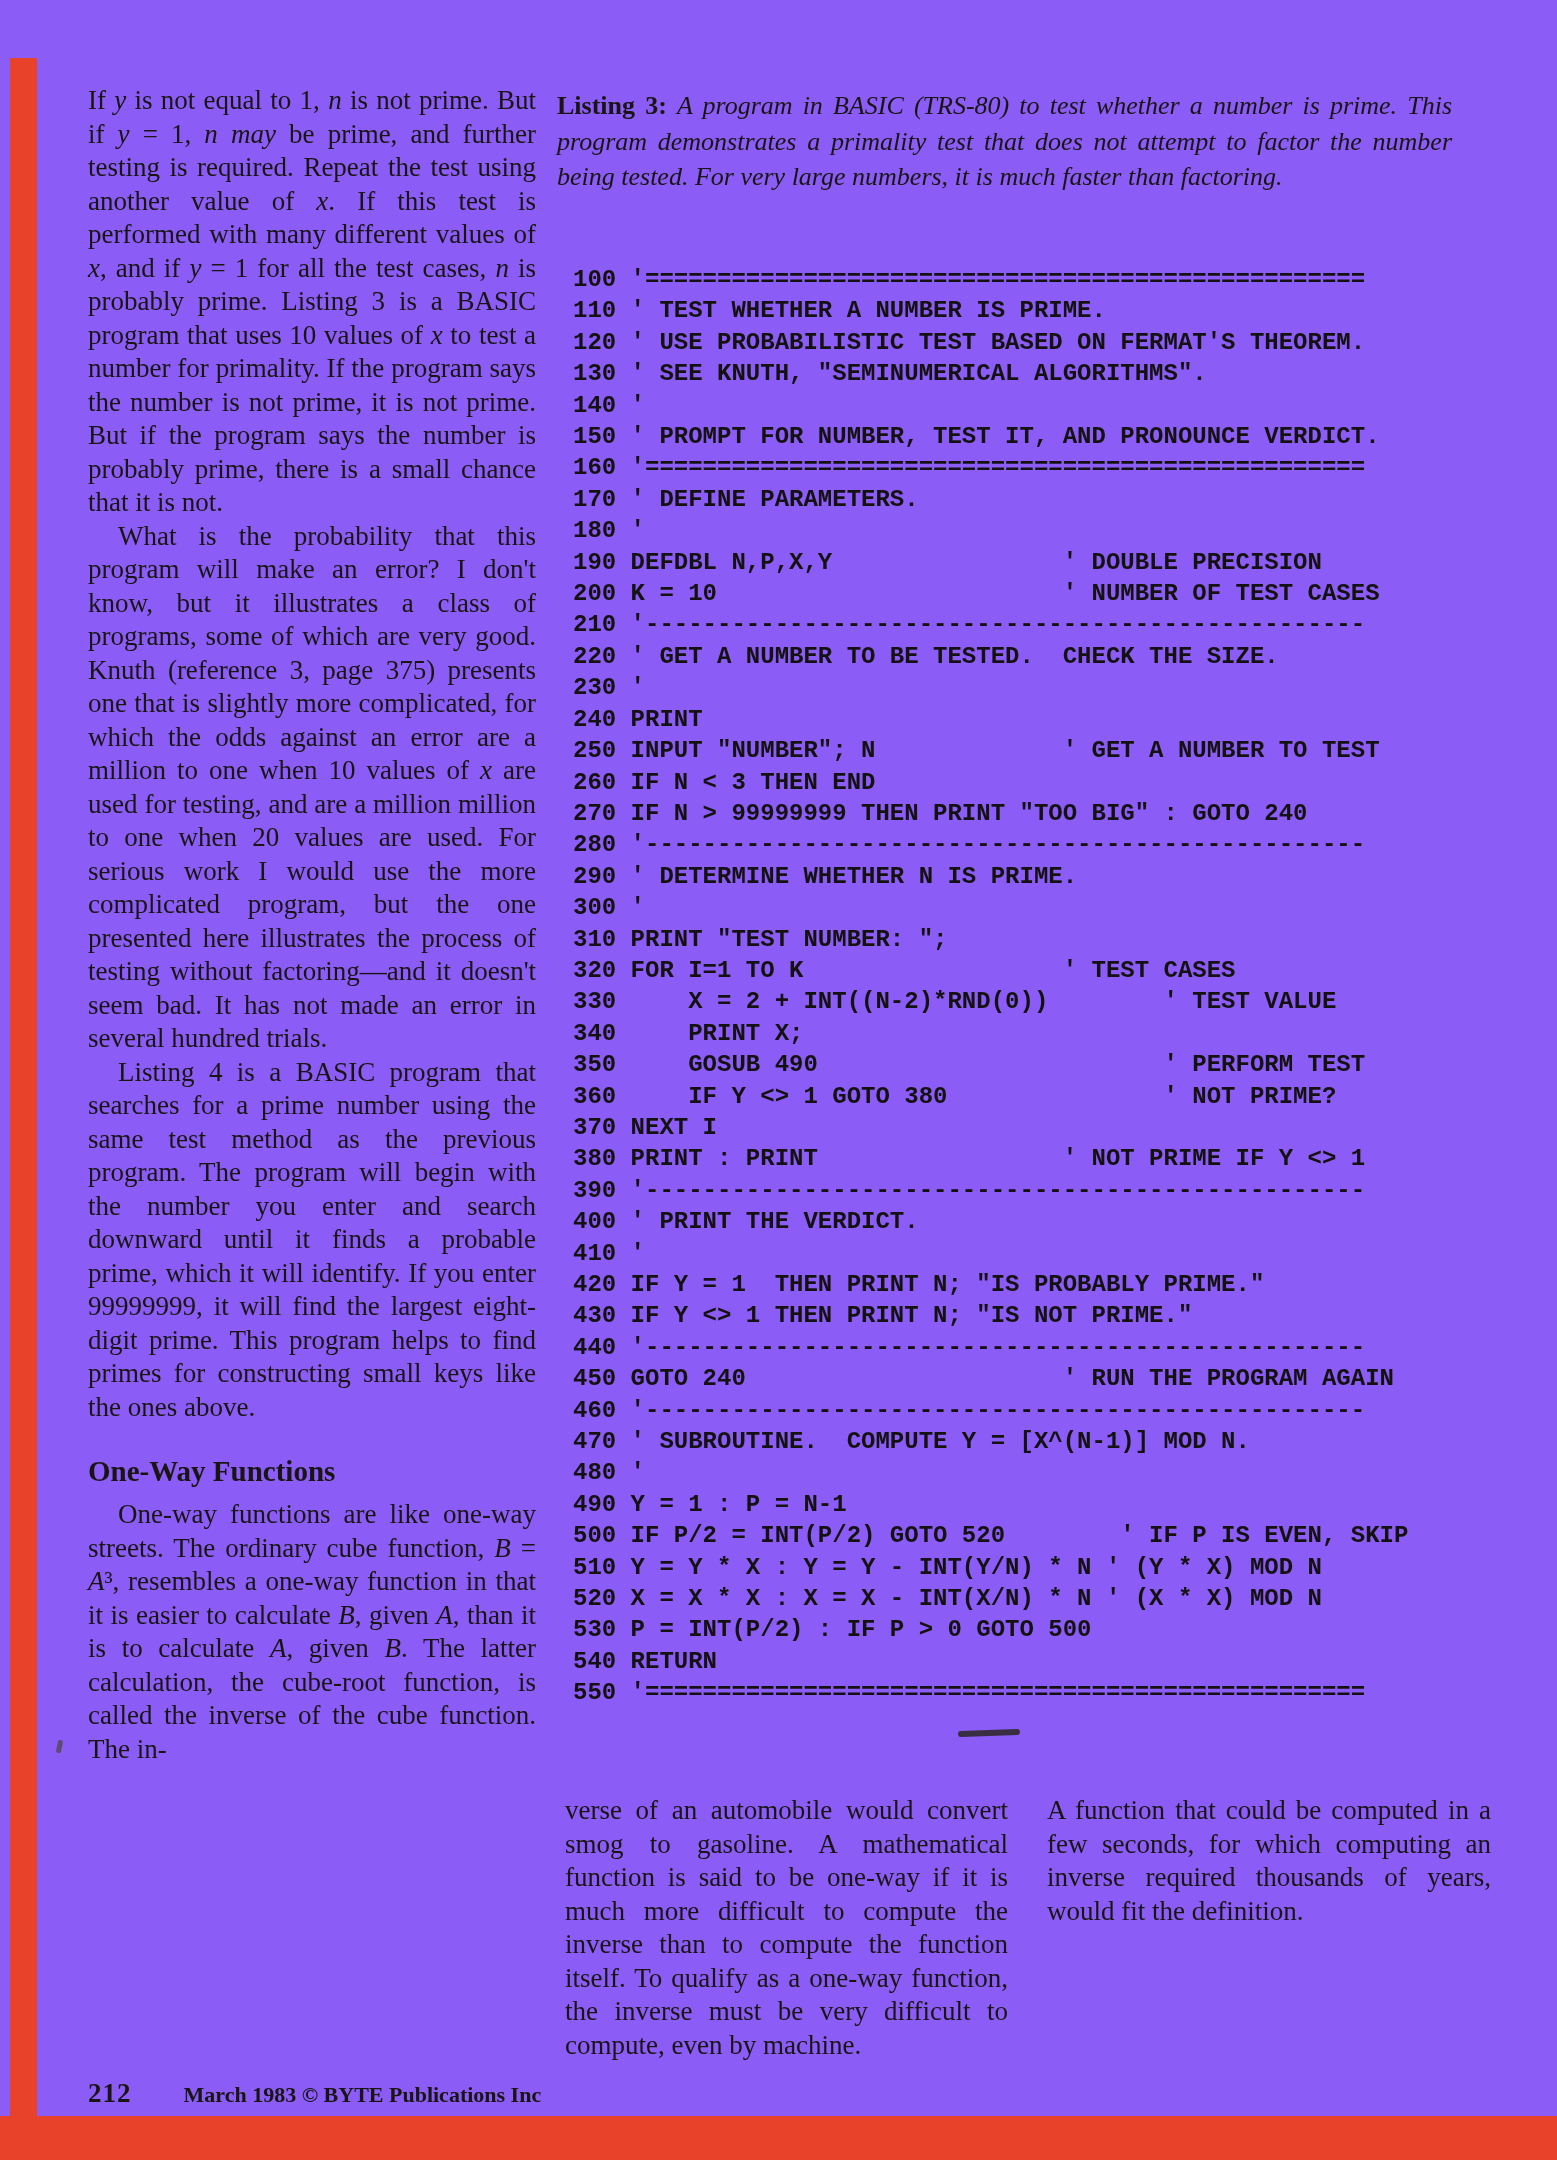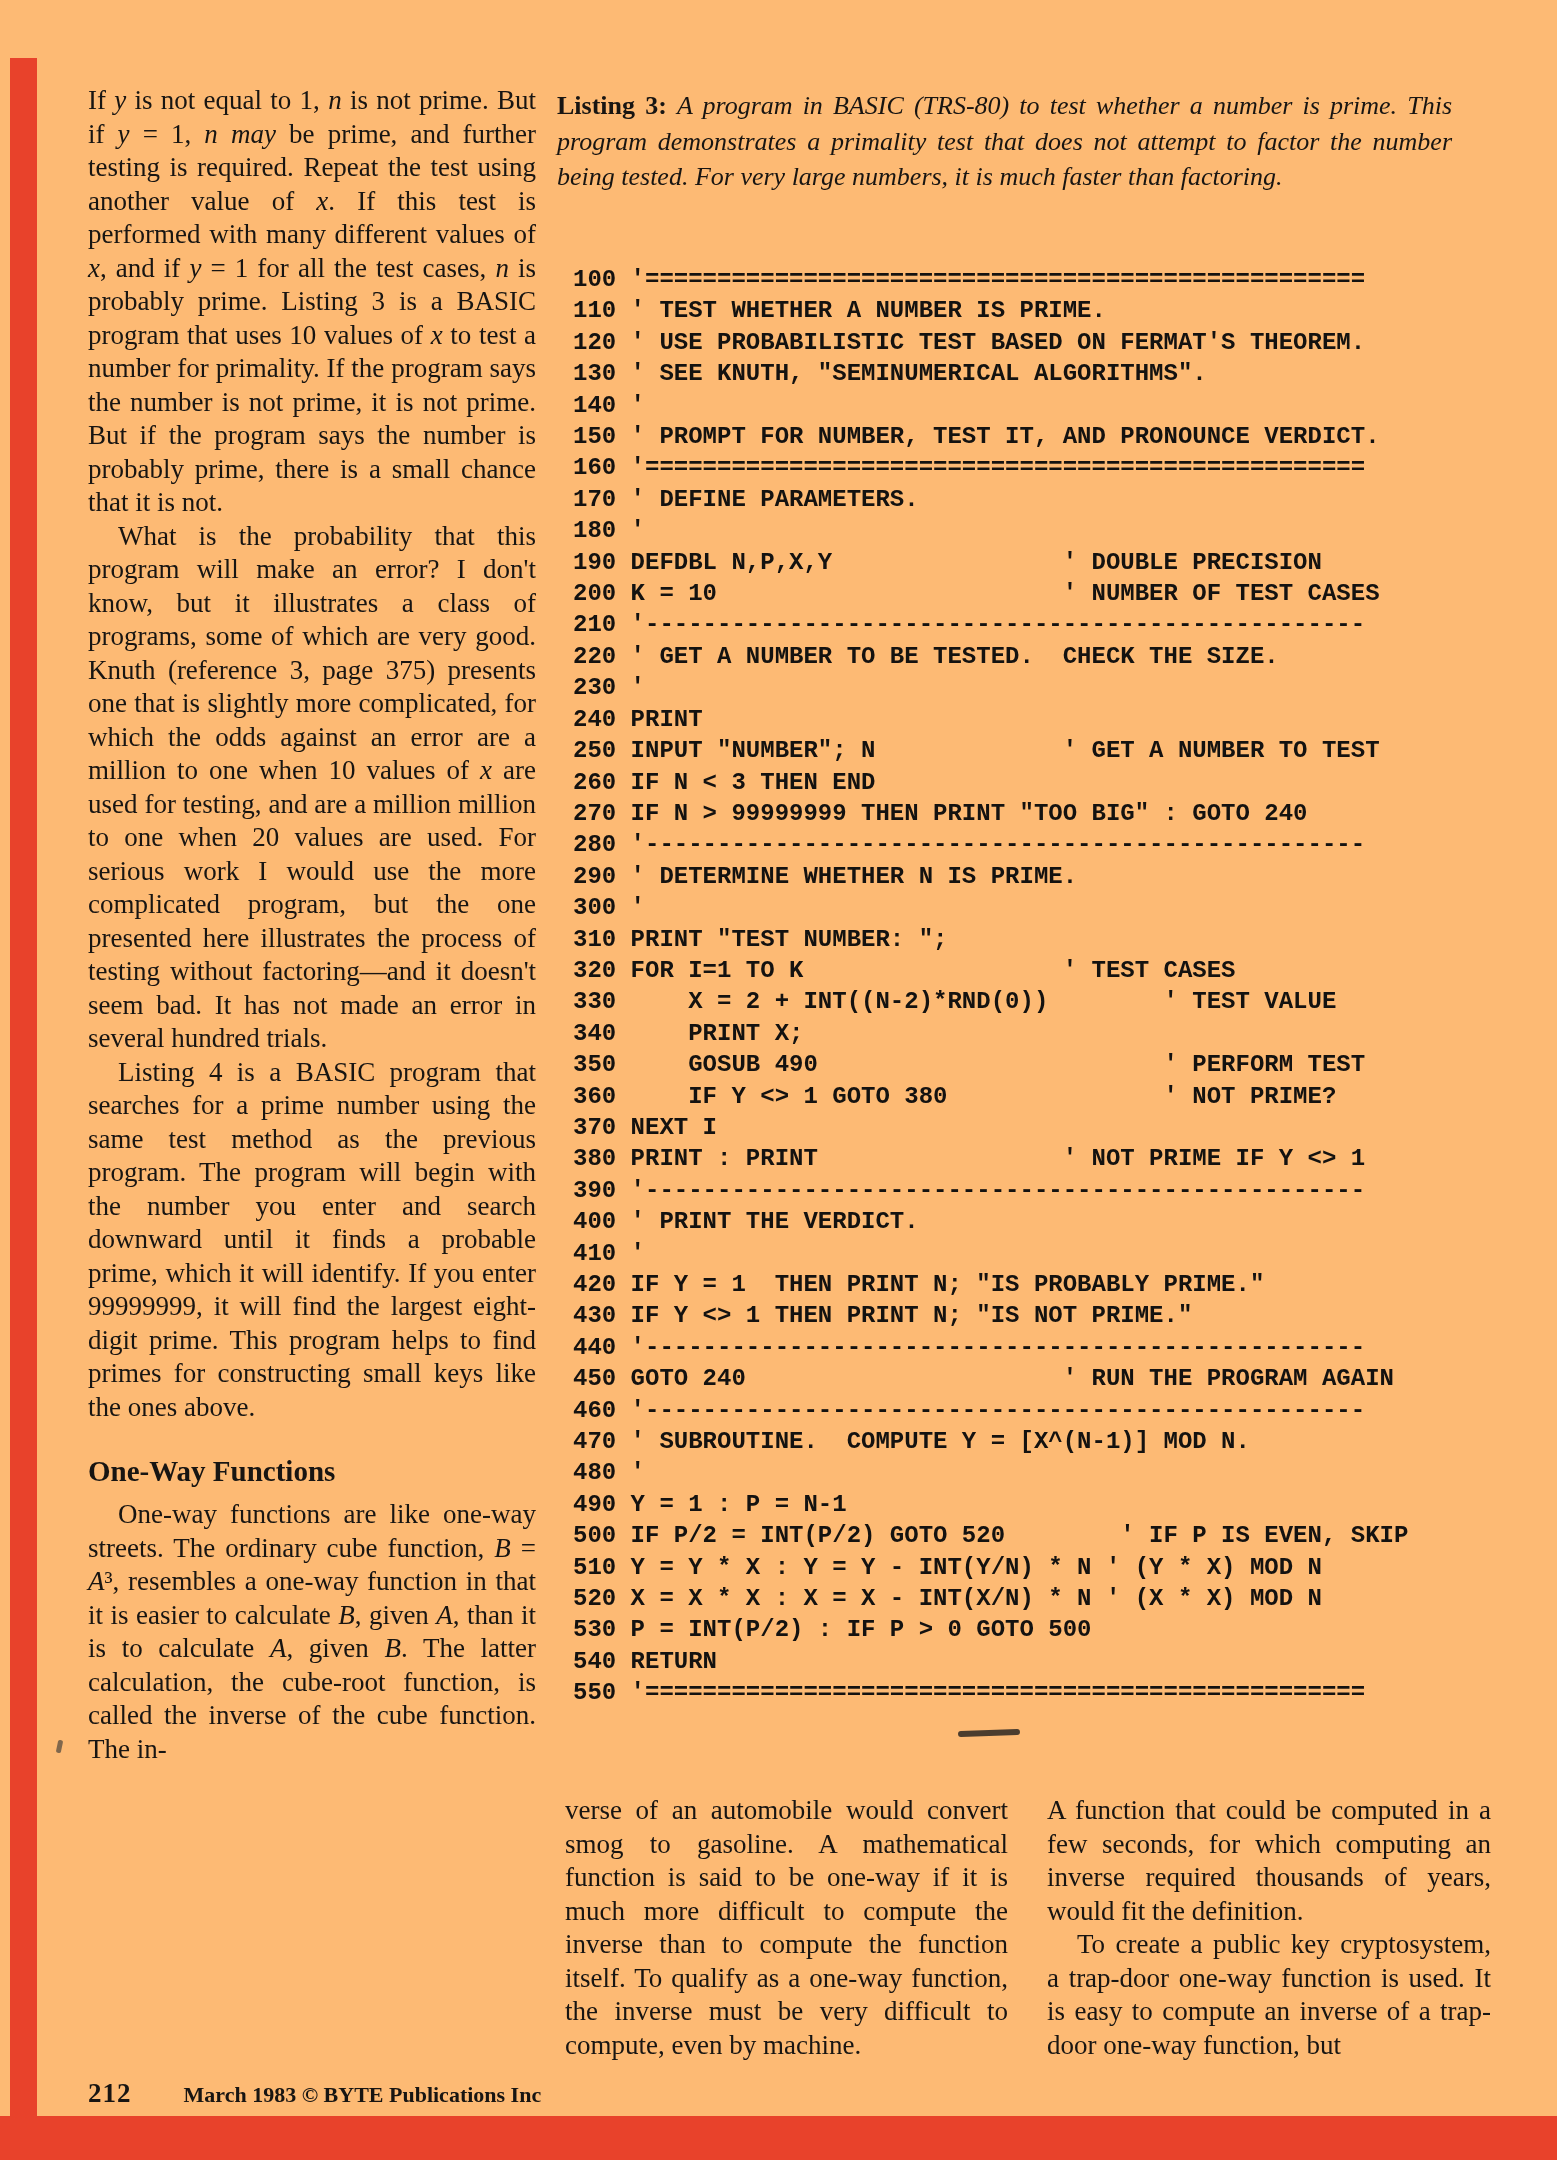--- a/index.html
+++ b/index.html
@@ -33,21 +33,21 @@
   #footer{position:absolute;left:88px;top:2078px;display:flex;align-items:baseline;justify-content:center;}
   #footer .pageno{font-weight:bold;font-size:27px;letter-spacing:1px;}
   #footer .credit{font-size:22px;font-weight:bold;margin-left:52px;}
 
   .ink-squiggle{position:absolute;left:958px;top:1730px;width:62px;height:6px;background:#2b2722;border-radius:3px;transform:rotate(-2deg);opacity:.85;}
   .ink-speck{position:absolute;left:57px;top:1740px;width:5px;height:13px;background:#4a443c;border-radius:2px;transform:rotate(12deg);opacity:.7;}
 </style>
 </head>
 <body>
 
-<div id="page" style="background: #fdba74;">
+<div id="page" style="background: #8b5cf6;">
 
   <div class="rule-left" style="background: rgb(232, 66, 43);"></div>
   <div class="rule-bottom" style="background: rgb(232, 66, 43);"></div>
 
   <div id="left-col" class="col">
     <div>
         <p class="para">If <i>y</i> is not equal to 1, <i>n</i> is not prime. But if <i>y</i> = 1, <i>n may</i> be prime, and further testing is required. Repeat the test using another value of <i>x</i>. If this test is performed with many different values of <i>x</i>, and if <i>y</i> = 1 for all the test cases, <i>n</i> is probably prime. Listing 3 is a BASIC program that uses 10 values of <i>x</i> to test a number for primality. If the program says the number is not prime, it is not prime. But if the program says the number is probably prime, there is a small chance that it is not.</p>
         <p class="para indent">What is the probability that this program will make an error? I don't know, but it illustrates a class of programs, some of which are very good. Knuth (reference 3, page 375) presents one that is slightly more complicated, for which the odds against an error are a million to one when 10 values of <i>x</i> are used for testing, and are a million million to one when 20 values are used. For serious work I would use the more complicated program, but the one presented here illustrates the process of testing without factoring—and it doesn't seem bad. It has not made an error in several hundred trials.</p>
         <p class="para indent">Listing 4 is a BASIC program that searches for a prime number using the same test method as the previous program. The program will begin with the number you enter and search downward until it finds a probable prime, which it will identify. If you enter 99999999, it will find the largest eight-digit prime. This program helps to find primes for constructing small keys like the ones above.</p>
       </div>
@@ -112,21 +112,20 @@
 550 '==================================================</pre>
 
   <div class="ink-squiggle"></div>
   <div class="ink-speck"></div>
 
   <div id="bottom-mid-col" class="col">
       <p class="para">verse of an automobile would convert smog to gasoline. A mathematical function is said to be one-way if it is much more difficult to compute the inverse than to compute the function itself. To qualify as a one-way function, the inverse must be very difficult to compute, even by machine.</p>
     </div>
   <div id="bottom-right-col" class="col">
       <p class="para">A function that could be computed in a few seconds, for which computing an inverse required thousands of years, would fit the definition.</p>
-      <p class="para indent">To create a public key cryptosystem, a trap-door one-way function is used. It is easy to compute an inverse of a trap-door one-way function, but</p>
     </div>
 
   <div id="footer">
     <span class="pageno">212</span>
     <span class="credit">March 1983 © BYTE Publications Inc</span>
   </div>
 
 </div>
 
 </body></html>

